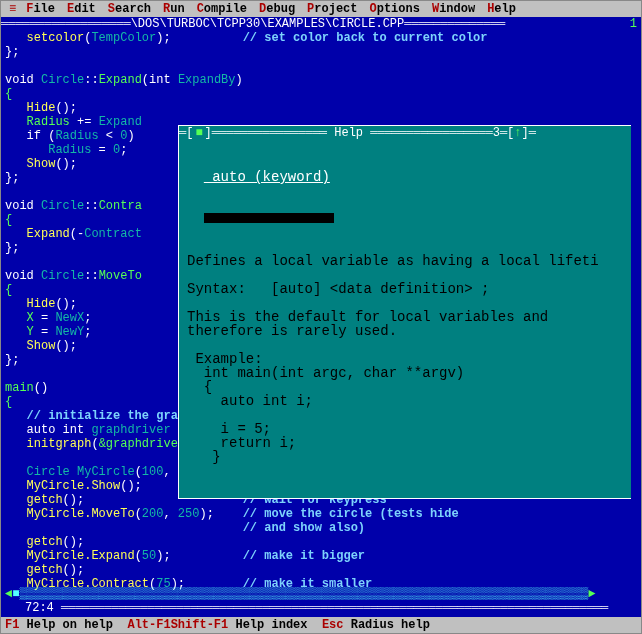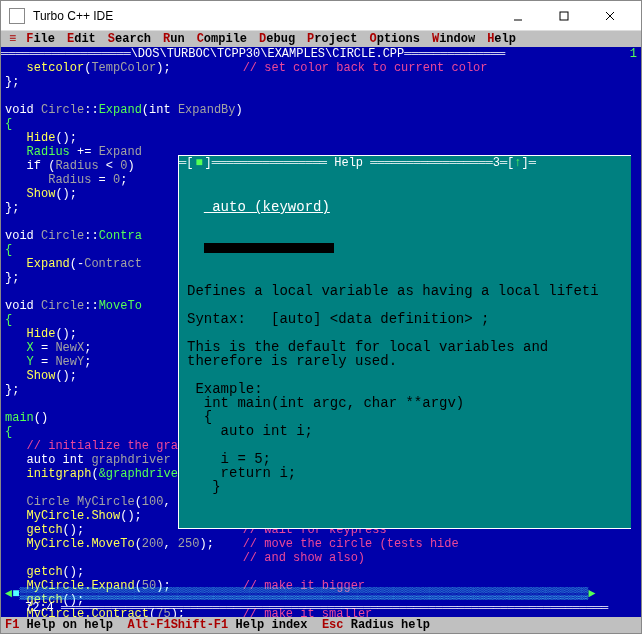--- a/index.html
+++ b/index.html
@@ -16,23 +16,23 @@
   .menu-item { margin: 0 6px; color:#000; white-space:pre; }
   .menu-item .hot { color:#aa0000; }
   .editor-frame { flex:1; background:#0000aa; position:relative; overflow:hidden; }
   .frame-top { color:#fff; background:#0000aa; height:14px; display:flex; align-items:center; font-size:12px; white-space:pre; }
   .frame-top .line { flex:0 0 auto; color:#fff; }
   .frame-top .path { color:#fff; }
   .frame-top .scroll-ind { color:#55ff55; margin-left:auto; margin-right:4px; }
   .editor-body { padding: 0 4px; color:#fff; line-height:14px; font-size:12px; white-space:pre; position:relative; }
   .c-yellow { color:#ffff55; }
   .c-green  { color:#55ff55; }
-  .c-cyan   { color:#a3a3a3; }
+  .c-cyan   { color:#14b8a6; }
   .c-white  { color:#ffffff; }
-  .c-gray   { color:#ec4899; }
+  .c-gray   { color:#7dd3fc;font-weight:bold; }
   .c-red    { color:#ff5555; }
   .help-window { position:absolute; left:177px; top:108px; width:460px; background:#008080; border:1px solid #fff; }
   .help-top { display:flex; align-items:center; height:14px; color:#fff; font-size:12px; white-space:pre; }
   .help-top .close-box { color:#55ff55; margin: 0 2px; }
   .help-top .title { color:#fff; }
   .help-top .num { color:#fff; }
   .help-top .arrow { color:#55ff55; }
   .help-body { padding: 2px 8px 6px 8px; color:#000; font-size:14px; line-height:14px; white-space:pre-wrap; }
   .help-heading { color:#fff; text-decoration: underline; }
   .help-block { background:#000; display:inline-block; width:130px; height:10px; }
@@ -43,42 +43,20 @@
   .frame-bottom .track { color:#55ffff; }
   .statusbar { height:16px; background:#c0c0c0; display:flex; align-items:center; font-size:12px; font-weight:bold; padding:0 4px; white-space:pre; }
   .statusbar .key { color:#aa0000; }
   .statusbar .lbl { color:#000; }
 </style>
 </head>
 <body>
 
 <div class="window">
 
-  <div class="titlebar">
-    <span class="titlebar-icon"></span>
-    <span class="titlebar-title">Turbo C++ IDE</span>
-    <div class="titlebar-btns">
-      <div class="titlebar-btn">
-        <svg viewBox="0 0 10 10">
-            <line x1="1" y1="9" x2="9" y2="9" stroke="#000" stroke-width="1"></line>
-          </svg>
-      </div>
-      <div class="titlebar-btn">
-        <svg viewBox="0 0 10 10">
-            <rect x="1" y="1" width="8" height="8" fill="none" stroke="#000" stroke-width="1"></rect>
-          </svg>
-      </div>
-      <div class="titlebar-btn">
-        <svg viewBox="0 0 10 10">
-            <line x1="1" y1="1" x2="9" y2="9" stroke="#000"></line>
-            <line x1="9" y1="1" x2="1" y2="9" stroke="#000"></line>
-          </svg>
-      </div>
-    </div>
-  </div>
 
   <div class="menubar">
     <span class="sep">≡</span>
     <span id="menu-items"><span class="menu-item"><span class="hot">F</span>ile</span><span class="menu-item"><span class="hot">E</span>dit</span><span class="menu-item"><span class="hot">S</span>earch</span><span class="menu-item"><span class="hot">R</span>un</span><span class="menu-item"><span class="hot">C</span>ompile</span><span class="menu-item"><span class="hot">D</span>ebug</span><span class="menu-item"><span class="hot">P</span>roject</span><span class="menu-item"><span class="hot">O</span>ptions</span><span class="menu-item"><span class="hot">W</span>indow</span><span class="menu-item"><span class="hot">H</span>elp</span></span>
   </div>
 
   <div class="editor-frame">
     <div class="frame-top">
       <span class="line">══════════════════</span>
       <span class="path">\DOS\TURBOC\TCPP30\EXAMPLES\CIRCLE.CPP</span>

